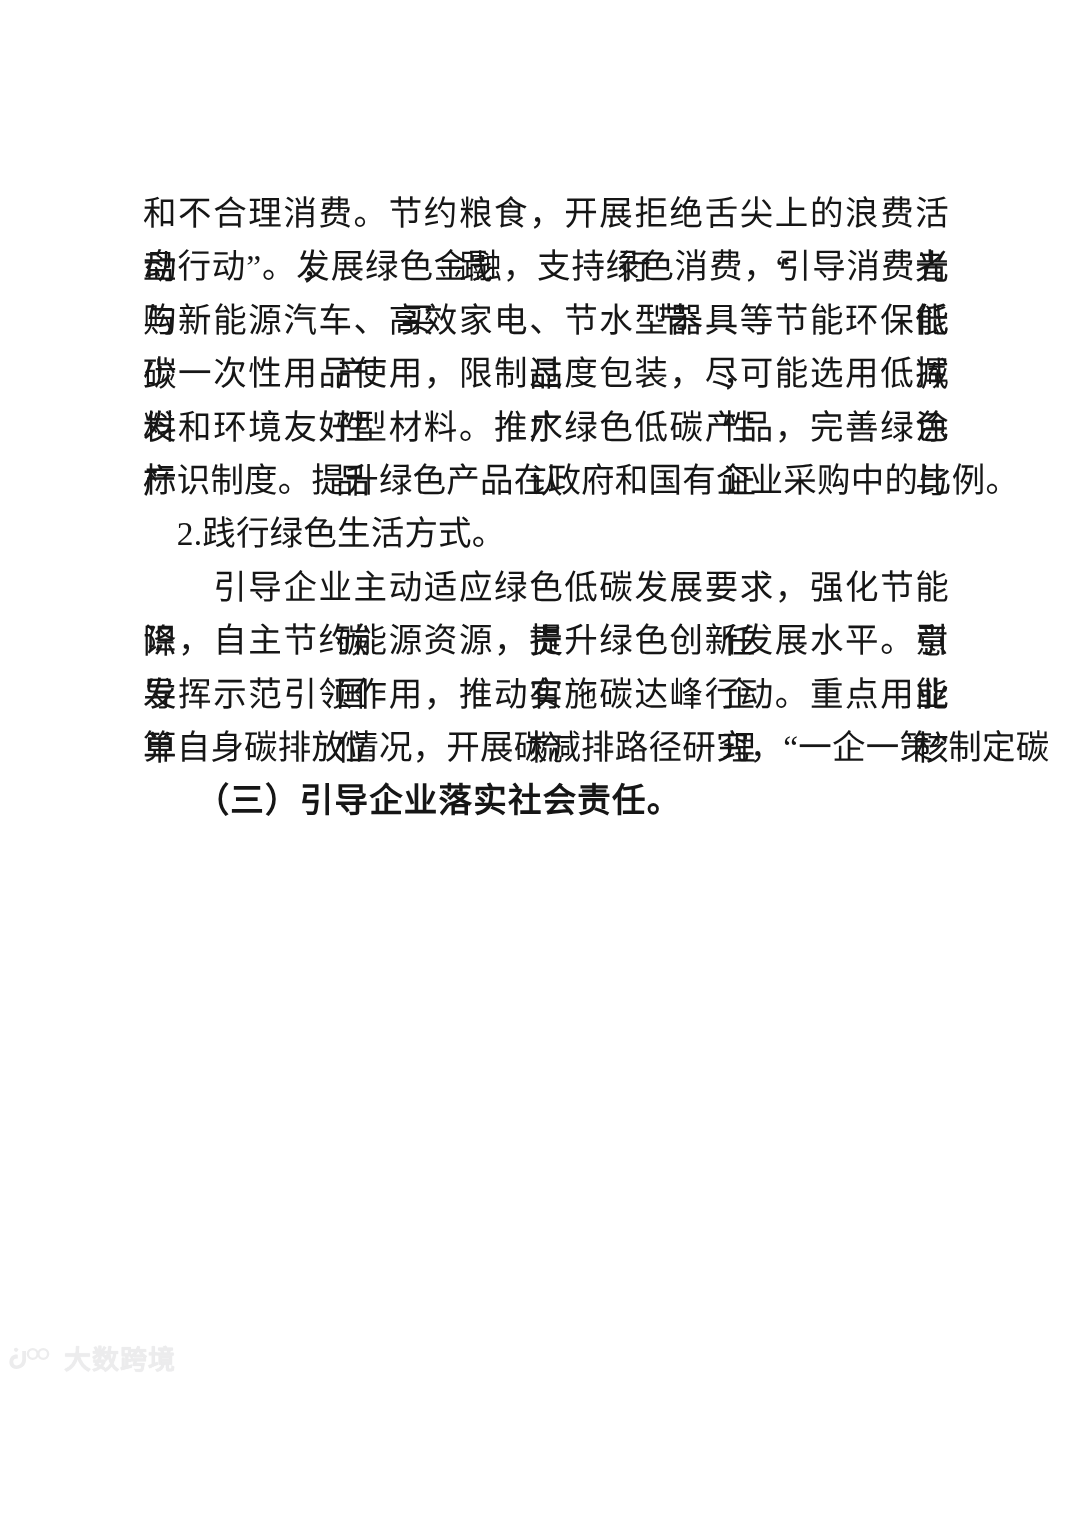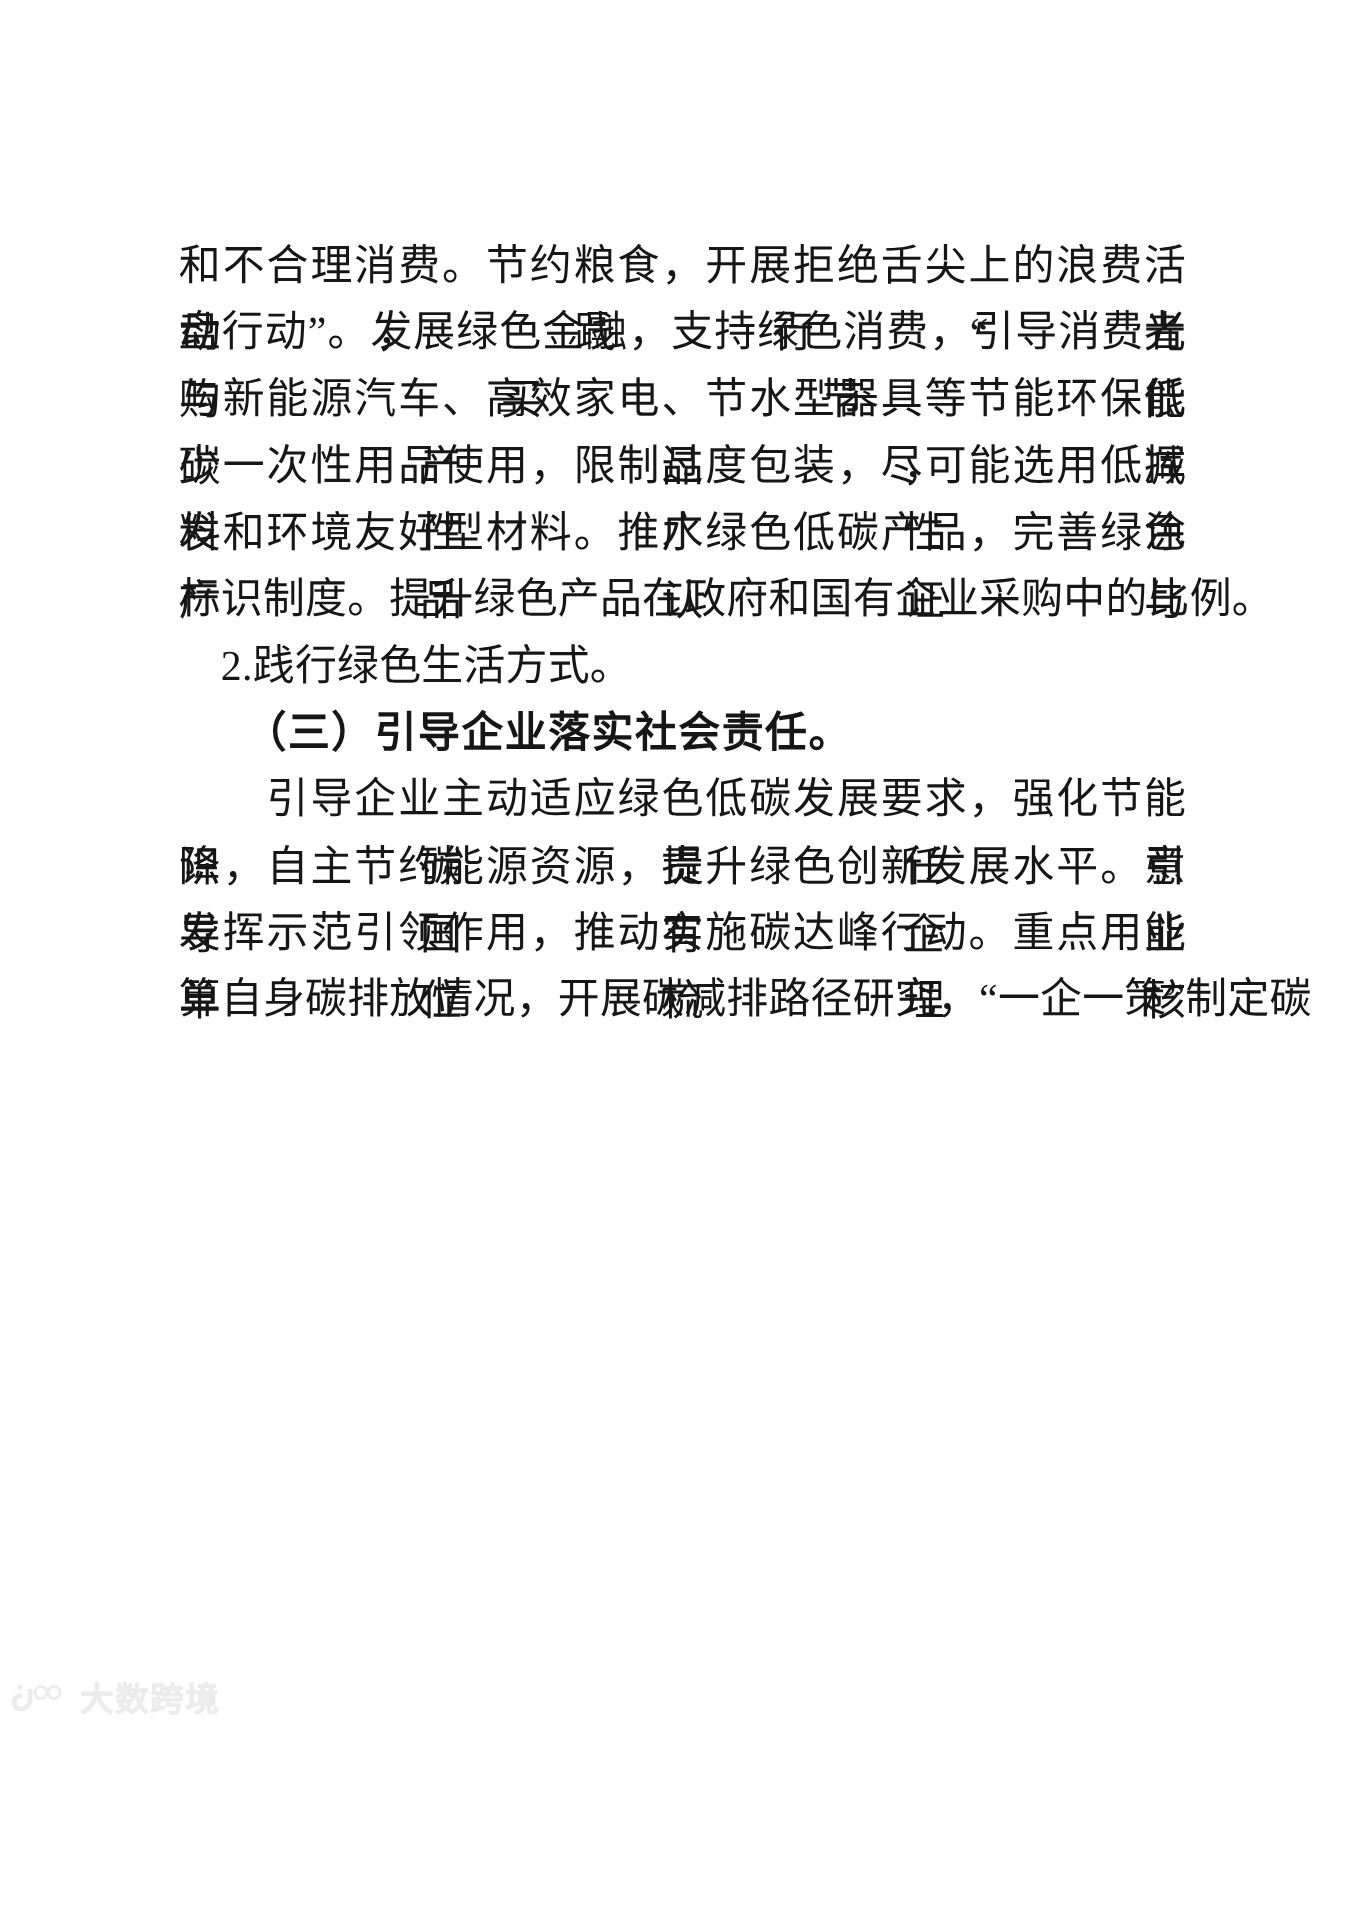--- a/index.html
+++ b/index.html
@@ -117,27 +117,27 @@
         <div class="line justify">盘行动”。发展绿色金融，支持绿色消费，引导消费者购买节能</div>
         <div class="line justify">与新能源汽车、高效家电、节水型器具等节能环保低碳产品，减</div>
         <div class="line justify">少一次性用品使用，限制过度包装，尽可能选用低挥发性水性涂</div>
         <div class="line justify">料和环境友好型材料。推广绿色低碳产品，完善绿色产品认证与</div>
         <div class="line flush">标识制度。提升绿色产品在政府和国有企业采购中的比例。</div>
       </div>
       <div class="para">
         <div class="line flush">　2.践行绿色生活方式。</div>
       </div>
       <div class="para">
-        <div class="line flush bold">　　（三）引导企业落实社会责任。</div>
-      </div>
-      <div class="para">
         <div class="line justify">　　引导企业主动适应绿色低碳发展要求，强化节能降碳责任意</div>
         <div class="line justify">识，自主节约能源资源，提升绿色创新发展水平。引导国有企业</div>
         <div class="line justify">发挥示范引领作用，推动实施碳达峰行动。重点用能单位梳理核</div>
         <div class="line flush">算自身碳排放情况，开展碳减排路径研究，“一企一策”制定碳</div>
+      </div>
+      <div class="para">
+        <div class="line flush bold">　　（三）引导企业落实社会责任。</div>
       </div>
     </div>
 
   <div id="page-number">— 38 —</div>
 
   <div id="watermark">
     <svg class="wm-logo" viewBox="0 0 64 40" aria-hidden="true">
       <path d="M8 6 C8 4 10 3 12 4 L14 6 L12 9 C10 9.5 8 8 8 6 Z" fill="#ececed"></path>
       <path d="M24 20 C24 27 18 32 11 32 C5 32 1 27 2 21 C3 15 8 12 13 13 L13 18 C10 17.5 7 19 7 22 C7 26 10 28 13 27 C17 26 19 23 19 19 L19 8 L24 8 Z" fill="#ececed"></path>
       <circle cx="33" cy="12" r="6.5" fill="none" stroke="#ececed" stroke-width="3.2"></circle>

